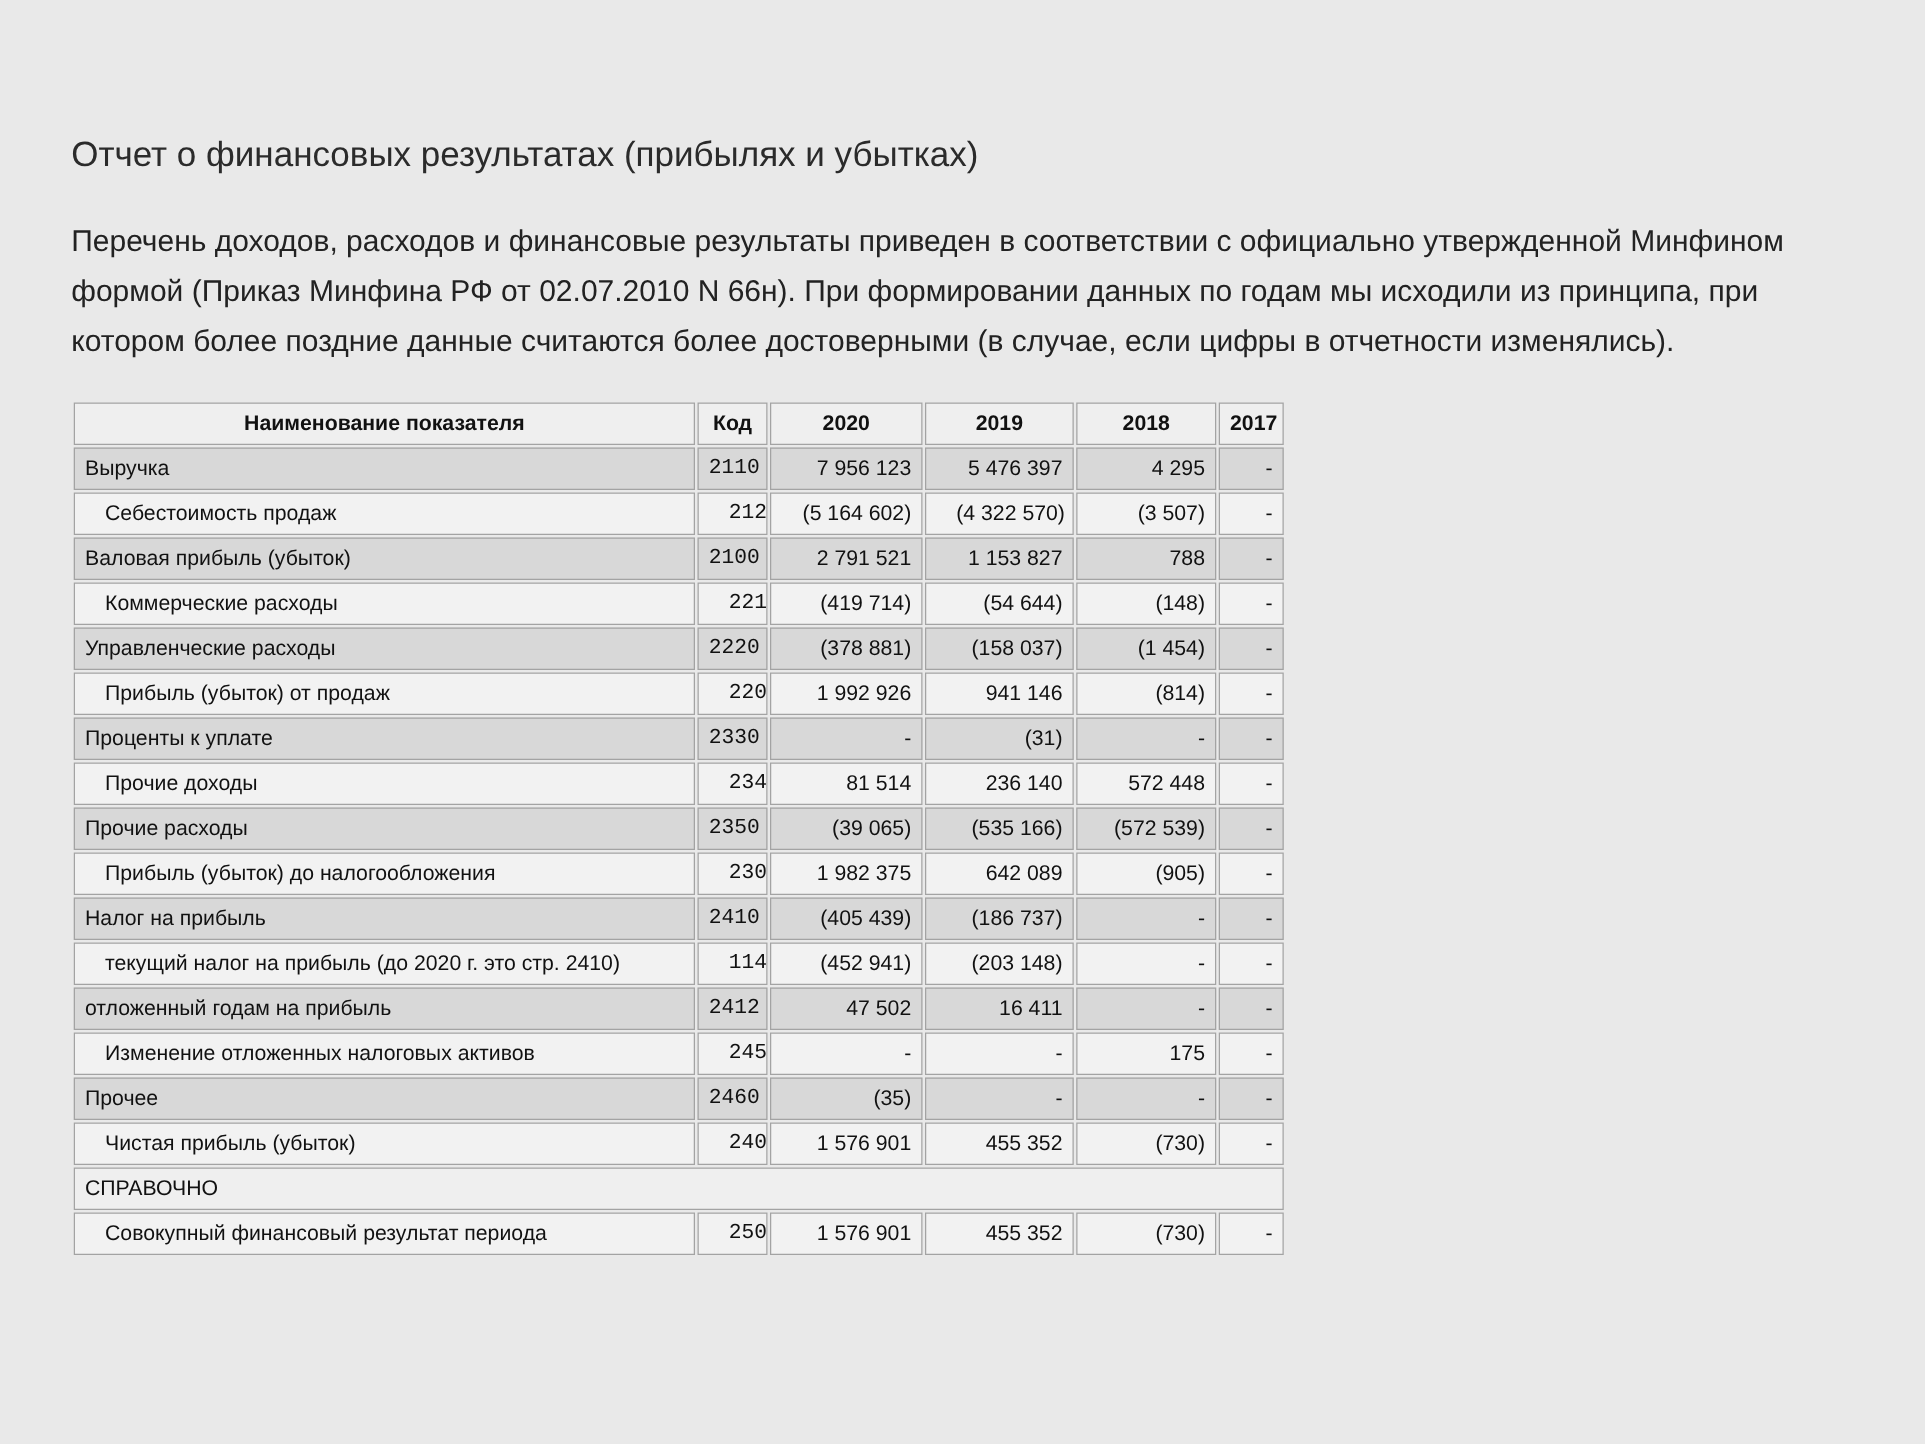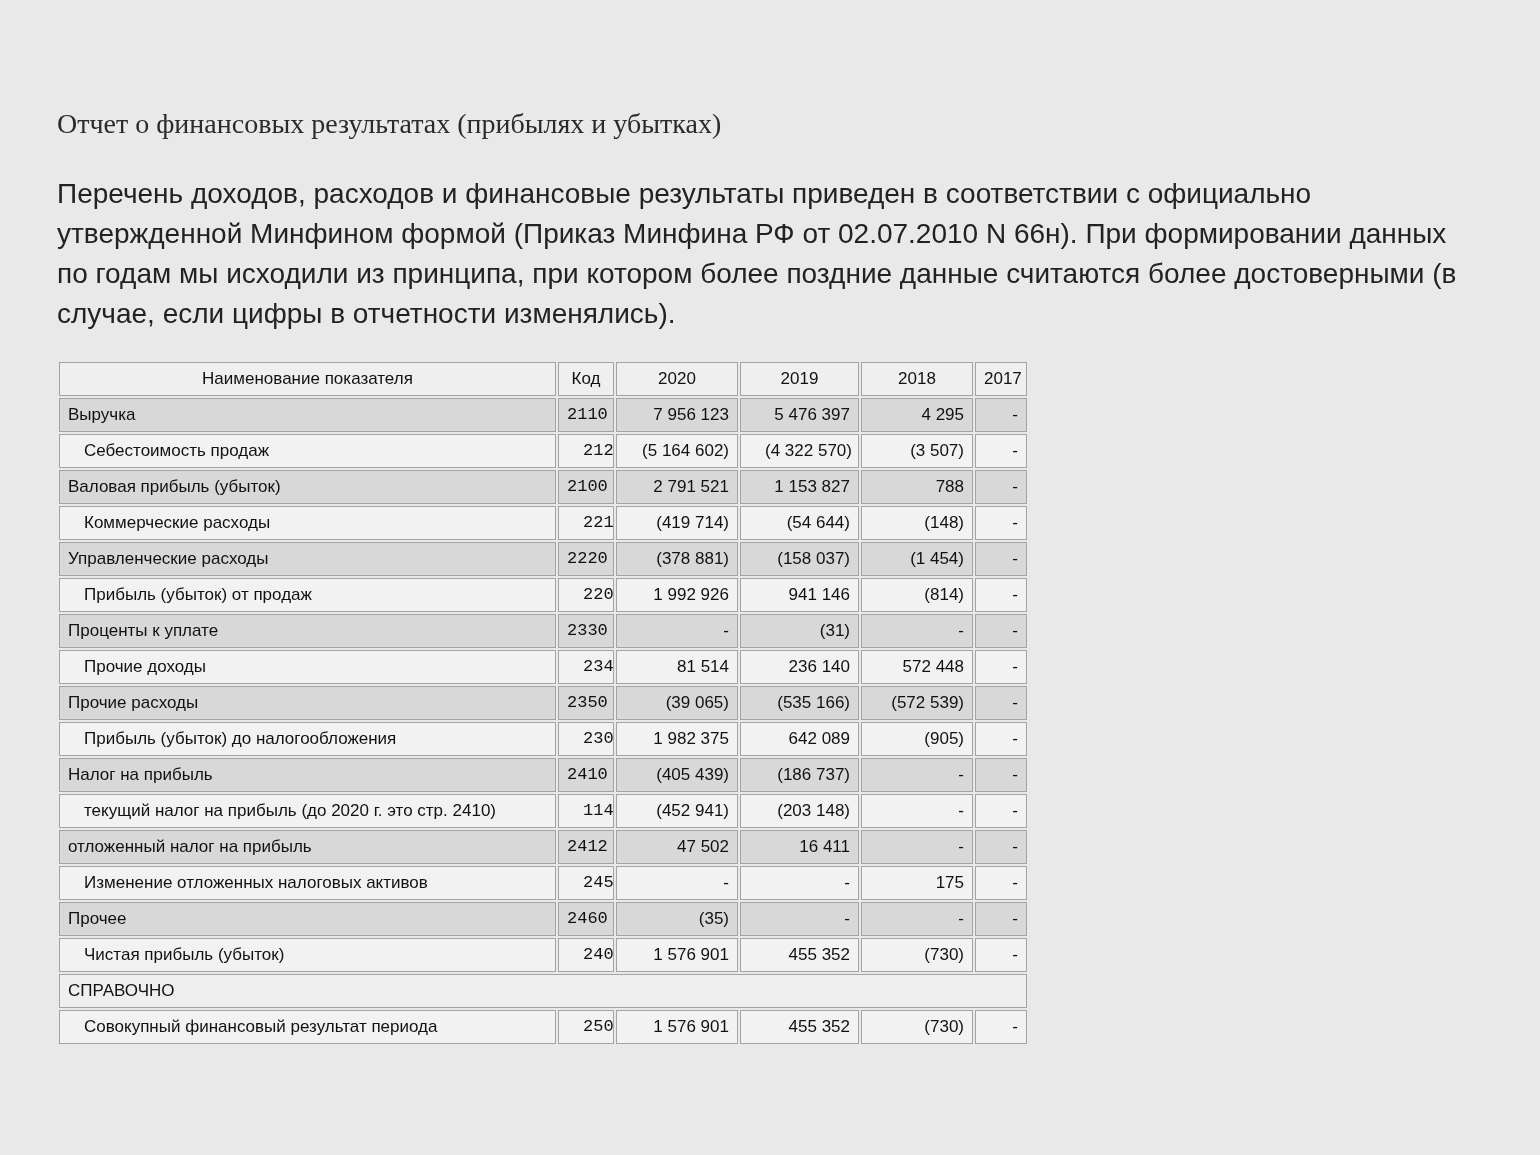--- a/index.html
+++ b/index.html
@@ -21,24 +21,23 @@
   .page {
     width: 1540px;
     min-height: 1155px;
     padding: 108px 57px 60px 57px;
   }
   h1.page-title {
     font-size: 28px;
     font-weight: 400;
     color: #2b2b2b;
     margin: 0 0 34px 0;
-    font-family: Liberation Serif, serif;
   }
   p.intro {
-    font-size: 28px;
+    font-size: 24px;
     line-height: 40px;
     margin: 0 0 26px 0;
     max-width: 1426px;
     color: #222;
   }
   table.fin-table {
     border-collapse: separate;
     border-spacing: 2px;
     table-layout: fixed;
     width: 958px;
@@ -48,21 +47,21 @@
   .fin-table th, .fin-table td {
     border: 1px solid var(--border);
     padding: 6px 8px;
     height: 34px;
     line-height: 20px;
     overflow: hidden;
     white-space: nowrap;
   }
   .fin-table th {
     background: var(--header-background);
-    font-weight: 400;
+    font-weight: 700;
   }
   tr.dark td { background: var(--row-dark); }
   tr.light td { background: var(--row-light); padding-left: 24px; }
   tr.section td {
     background: var(--header-background);
     text-align: left;
   }
   .c-name { text-align: left; }
   .c-code { text-align: center; font-family: Liberation Mono, monospace; }
   .c-num  { text-align: right; padding-right: 10px; }
@@ -186,21 +185,21 @@
   </tr>
         <tr class="light">
     <td class="c-name">текущий налог на прибыль (до 2020 г. это стр. 2410)</td>
     <td class="c-code">1148</td>
     <td class="c-num">(452 941)</td>
     <td class="c-num">(203 148)</td>
     <td class="c-num">-</td>
     <td class="c-num">-</td>
   </tr>
         <tr class="dark">
-    <td class="c-name">отложенный налог на прибыль</td>
+    <td class="c-name">отложенный годам на прибыль</td>
     <td class="c-code">2412</td>
     <td class="c-num">47 502</td>
     <td class="c-num">16 411</td>
     <td class="c-num">-</td>
     <td class="c-num">-</td>
   </tr>
         <tr class="light">
     <td class="c-name">Изменение отложенных налоговых активов</td>
     <td class="c-code">2450</td>
     <td class="c-num">-</td>

